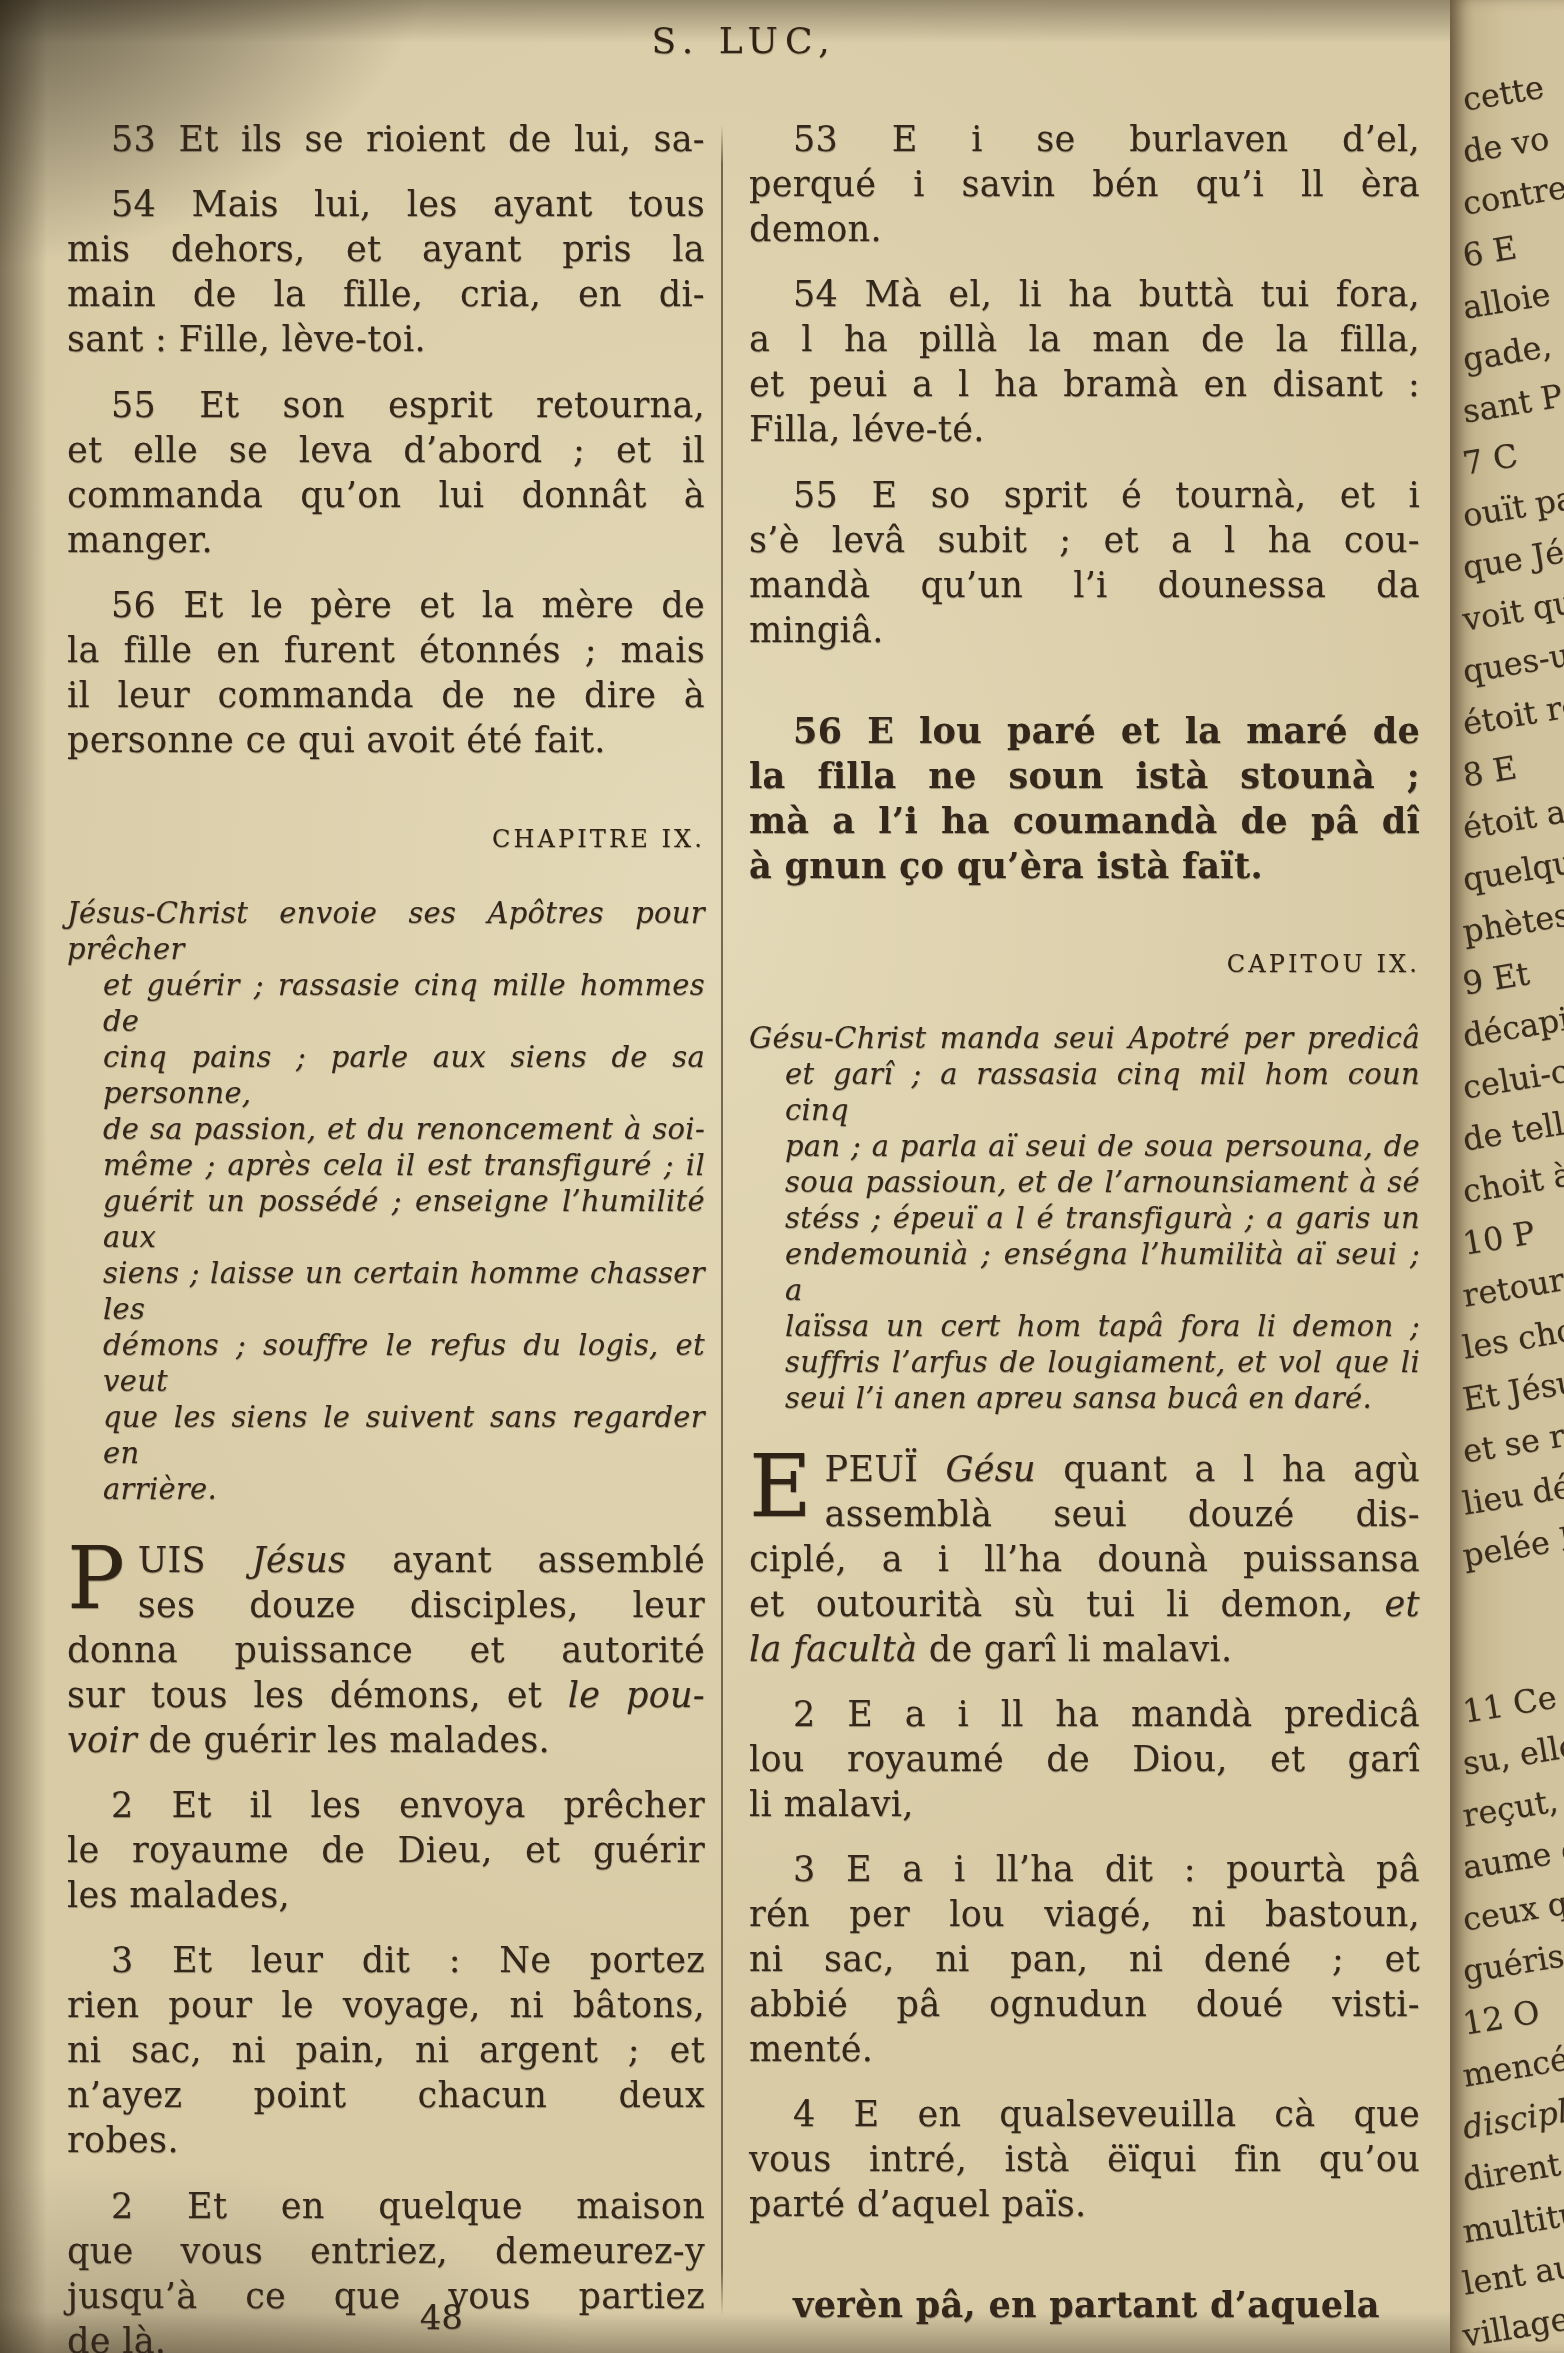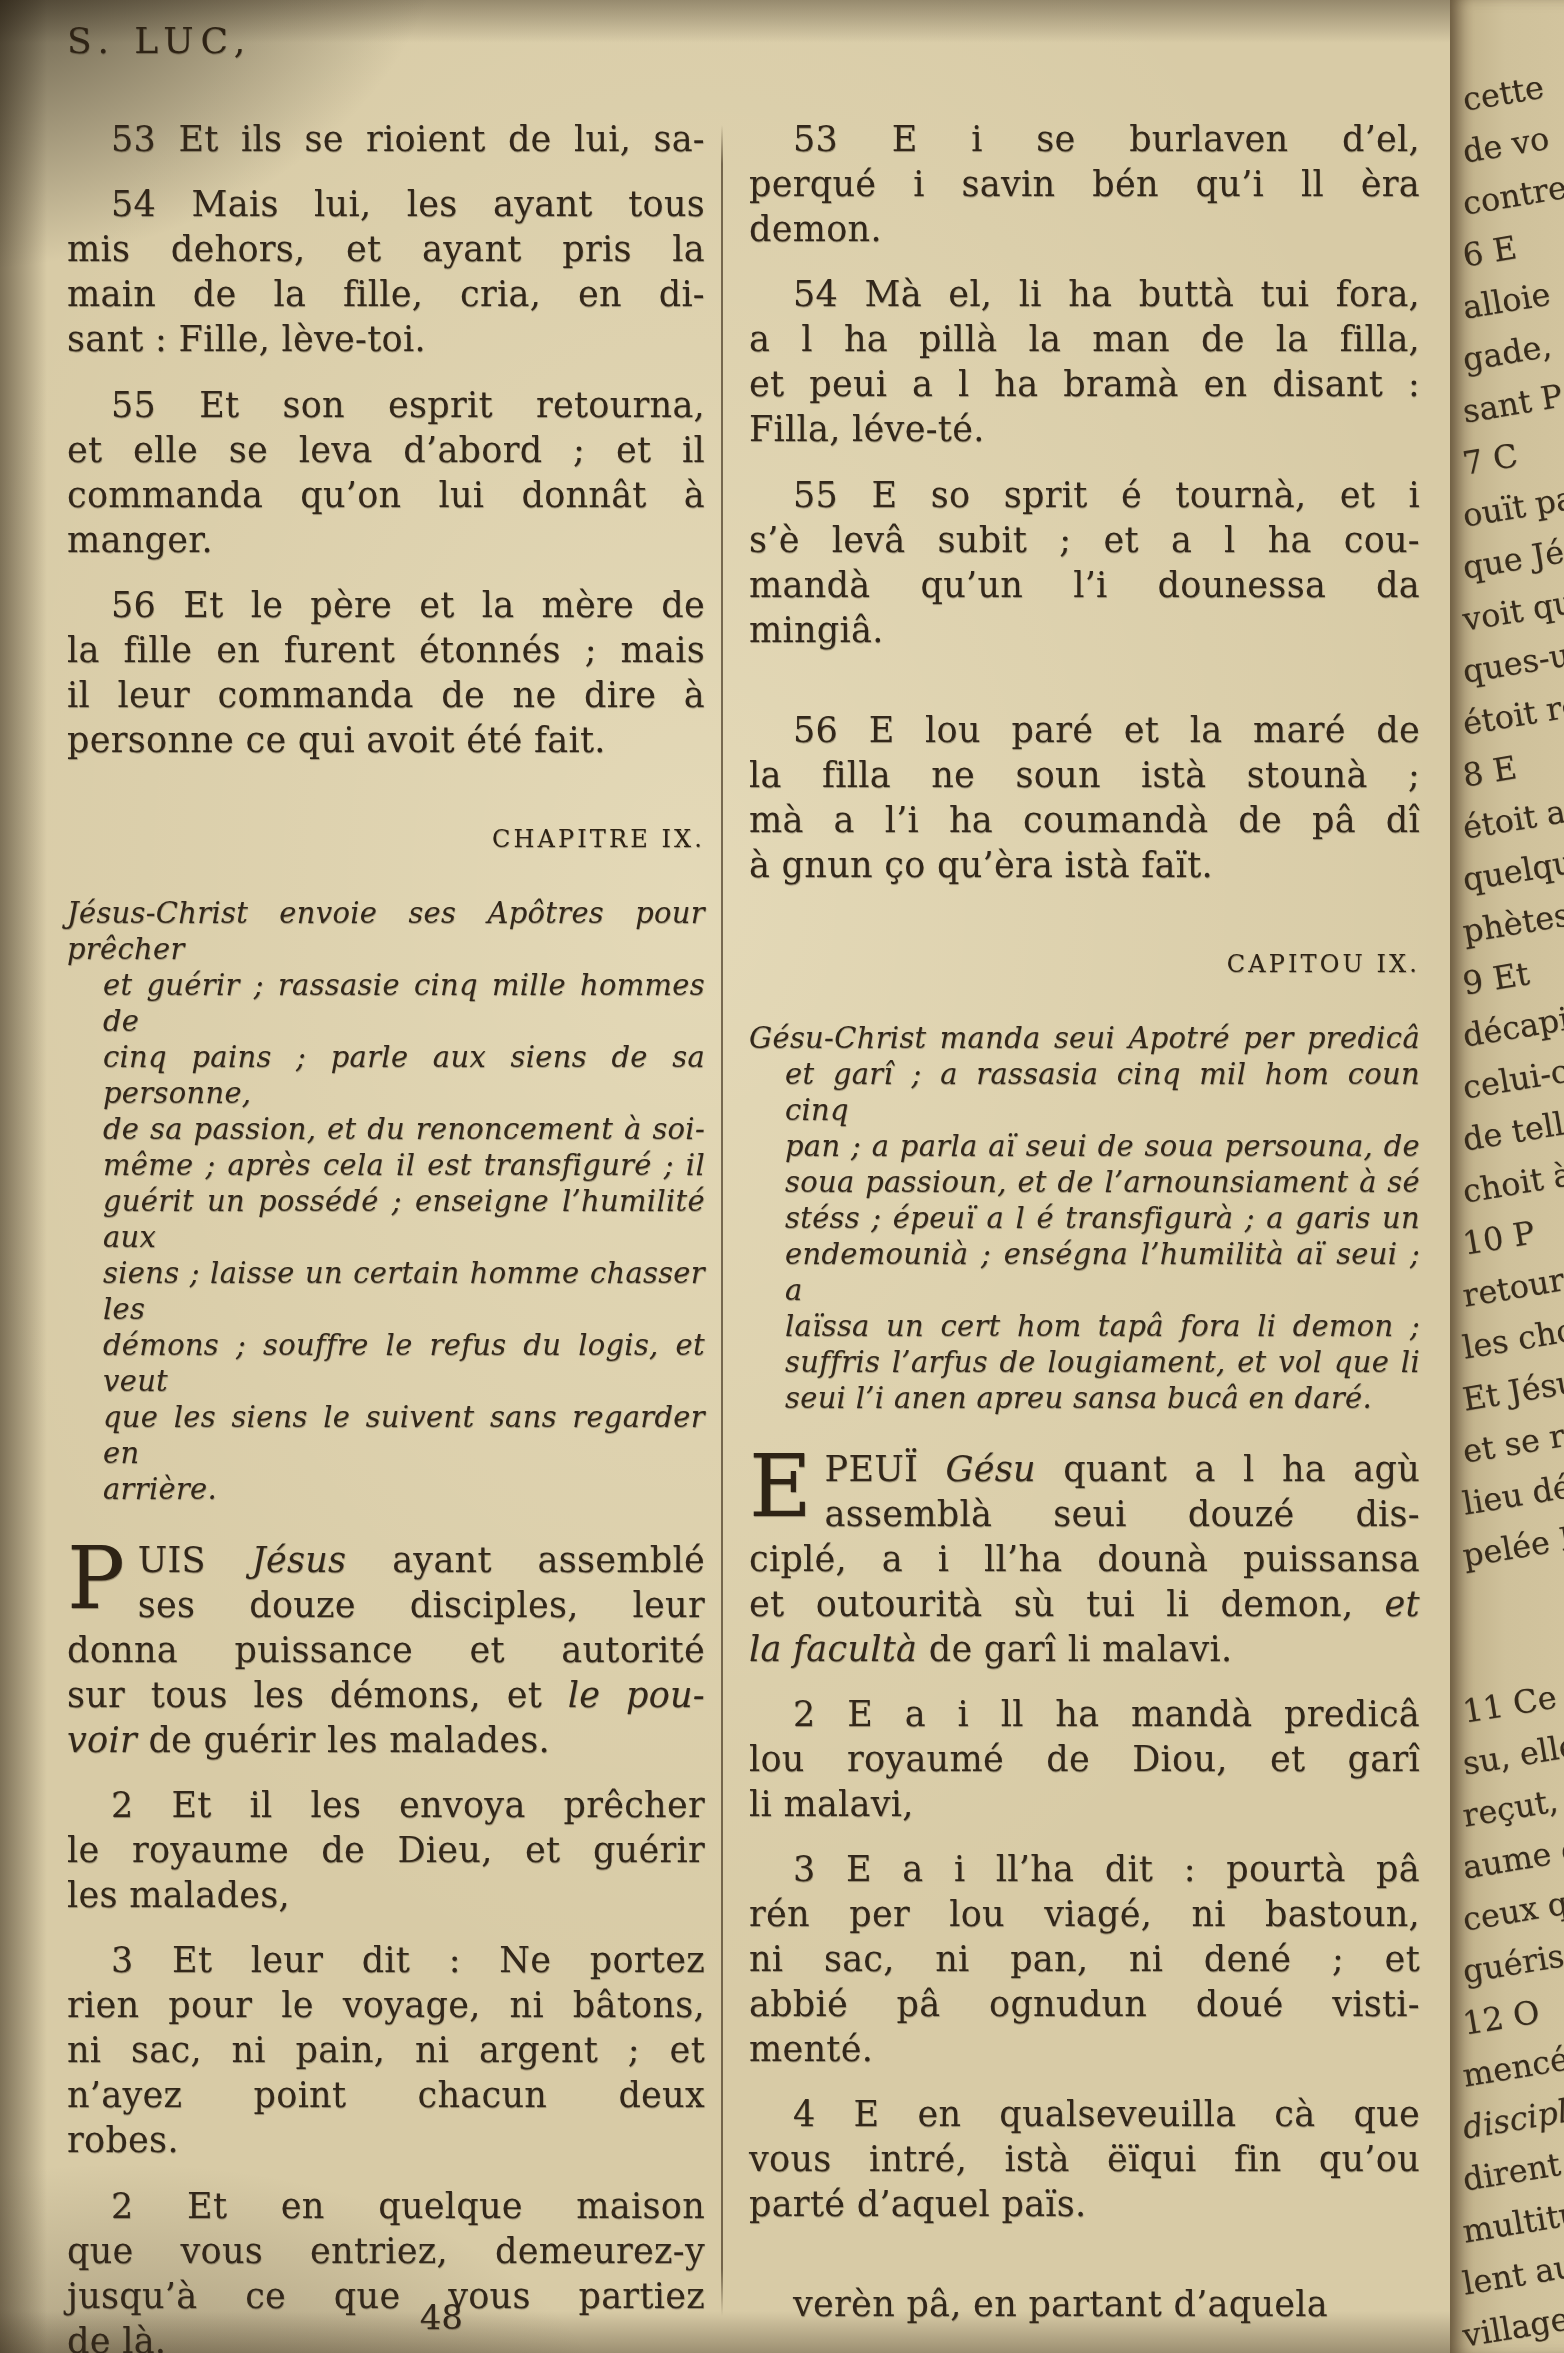--- a/index.html
+++ b/index.html
@@ -17,21 +17,21 @@
       radial-gradient(782px 563px at -4% -4%, rgba(28,22,13,0.82), rgba(28,22,13,0) 65%),
       linear-gradient(90deg, rgba(50,38,22,0.55), rgba(50,38,22,0) 47px),
       linear-gradient(180deg, rgba(50,38,22,0.40), rgba(50,38,22,0) 43px),
       linear-gradient(0deg, rgba(55,42,24,0.38), rgba(55,42,24,0) 43px),
       radial-gradient(704px 407px at 8% 104%, rgba(40,30,18,0.35), rgba(40,30,18,0) 70%),
       radial-gradient(1017px 1487px at 44% 38%, rgba(255,249,224,0.30), rgba(255,249,224,0) 75%);
     text-shadow: 0.4px 0.5px 0.7px rgba(45,34,20,0.38);
   }
   .header {
     position:absolute; top:20.3px; left:67px; width:1354px;
-    font-size:36px; letter-spacing:7px;
+    text-align:center; font-size:36px; letter-spacing:7px;
     color:#2e2315;
   }
   .col { position:absolute; top:117px; font-size:35px; line-height:45px; letter-spacing:0.3px; }
   .col-left  { left:67px;  width:638px; }
   .col-right { left:749px; width:671px; }
   .divider {
     position:absolute; left:721px; top:125px; width:2.3px; height:2191px;
     background:linear-gradient(180deg, rgba(60,45,25,0) 0, rgba(60,45,25,0.65) 39px,
                rgba(60,45,25,0.65) calc(100% - 47px), rgba(60,45,25,0) 100%);
   }
@@ -42,21 +42,21 @@
   .chap-heading {
     text-align:right; font-size:24px; line-height:39px; letter-spacing:3.1px;
     margin:57px 0 36px 0; color:#2e2315;
   }
   .summary { font-size:29px; line-height:36px; font-style:italic; margin-bottom:31px; }
   .summary .tline { padding-left:36px; }
   .summary .tline:first-child { padding-left:0;margin-top:20px; }
   .opening { margin-bottom:20.3px; }
   .dropcap { float:left; font-size:86px; line-height:70px; padding:4.7px 12.5px 0 0; color:#2e2315; }
   .opening .tline:first-child { text-indent:0; }
-  .col-right .v-last { margin-top:55px; }
+  .col-right .v-last { margin-top:55px;font-weight:bold; }
   em { font-style:italic; }
   .next-page {
     position:absolute; left:1450px; top:0; width:115px; height:2354px; overflow:hidden;
     background:linear-gradient(90deg, #a99774 0px, #c4b58e 23.5px, #cfc19b 55px, #d2c49e 115px);
     box-shadow: inset 12.5px 0 15.6px -6.3px rgba(60,44,24,0.65);
     color:#372b1b;
   }
   .frag-lines {
     position:absolute; top:74px; left:12.5px; width:329px;
     font-size:32px; line-height:52px;

